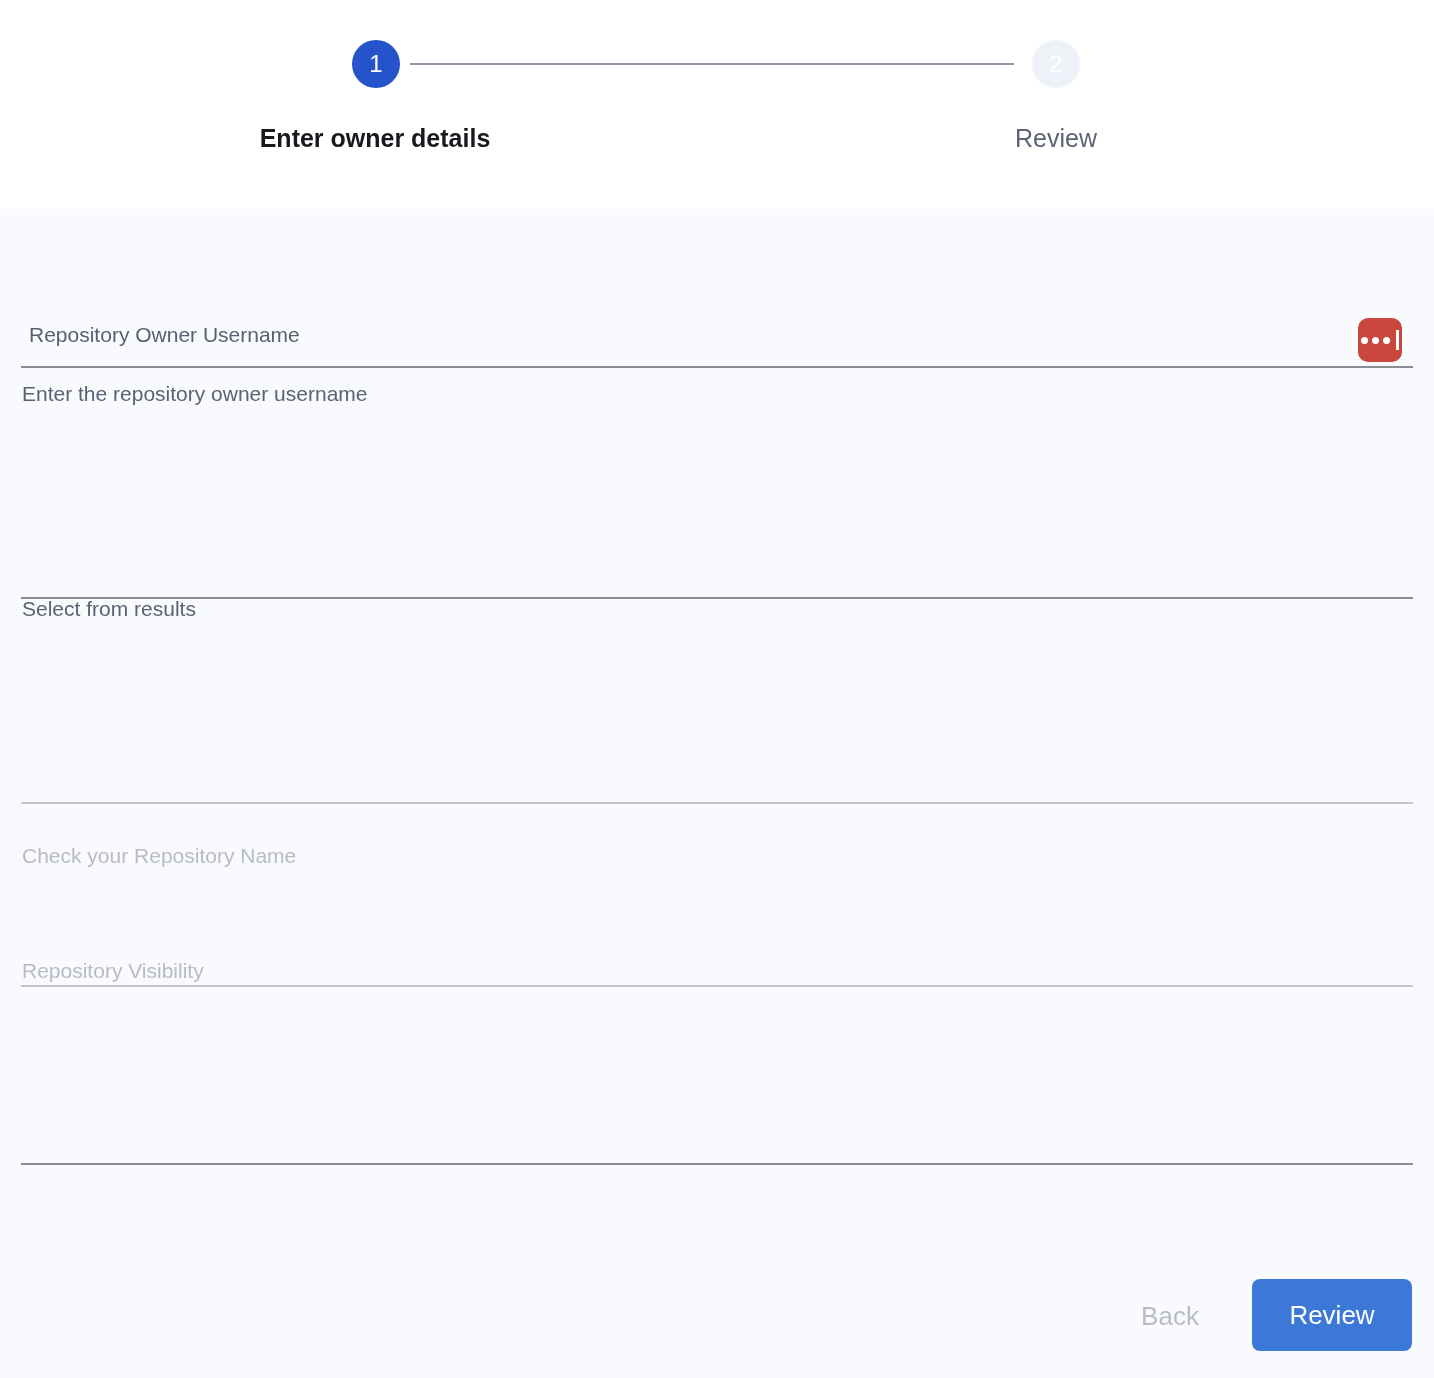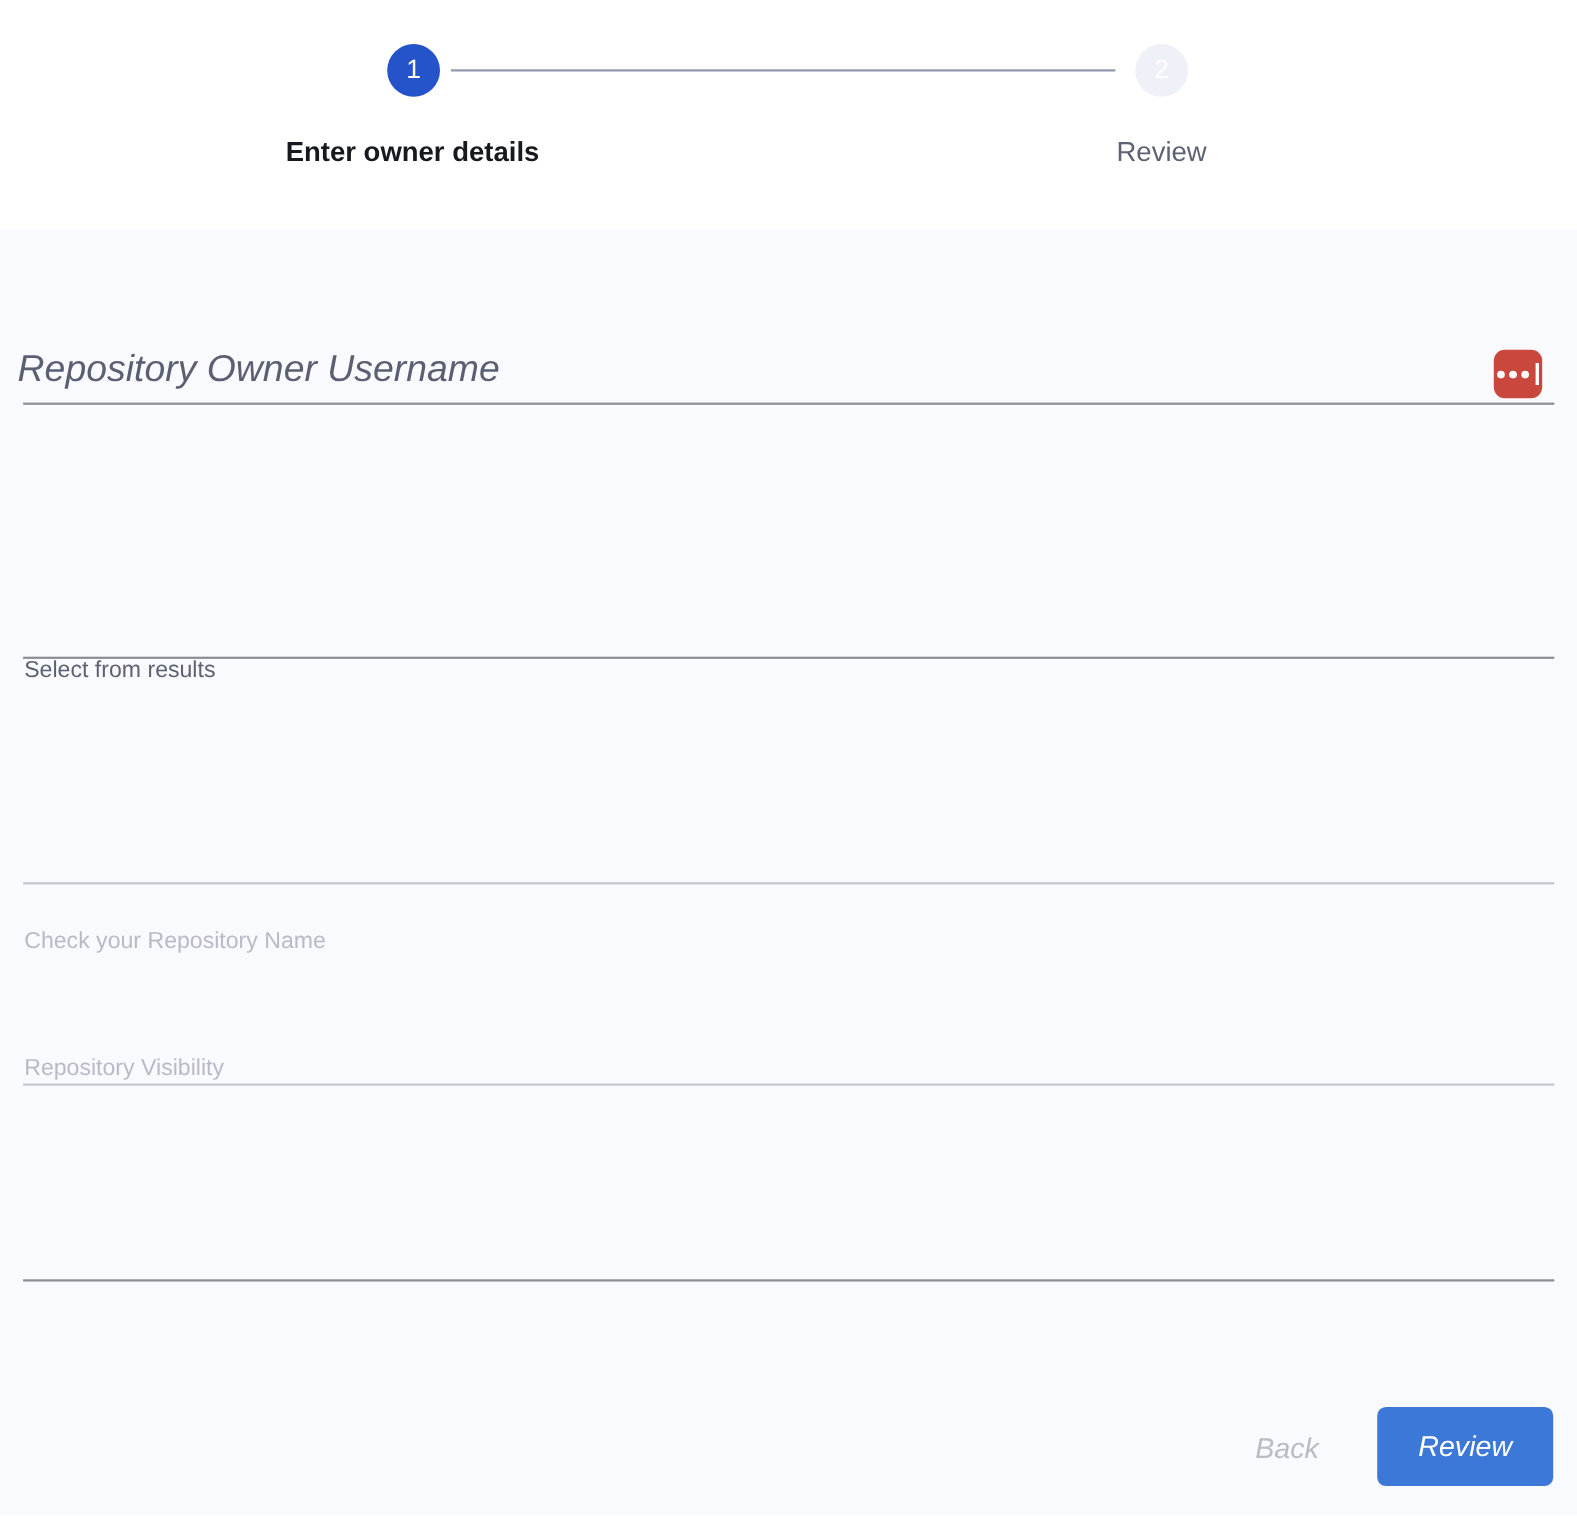--- a/index.html
+++ b/index.html
@@ -33,40 +33,40 @@
   .connector{position:absolute;left:410px;top:63px;width:604px;height:2px;background:var(--connector);}
   .step-label{position:absolute;top:124px;width:400px;text-align:center;font-size:25px;}
   .step-label.active{left:175px;color:var(--title_active);font-weight:600;}
   .step-label.inactive{left:856px;color:var(--title_inactive);font-weight:400;}
 
   
   .panel{position:absolute;left:0;top:209px;width:1434px;height:1169px;background:var(--panel_bg);}
   .underline{position:absolute;left:21px;width:1392px;height:2px;}
   .underline.dark{background:var(--underline_dark);}
   .underline.light{background:var(--underline_light);}
-  .field-input{position:absolute;left:16px;width:1320px;height:48px;border:none;outline:none;
-    background:transparent;font-family:inherit;font-size:34px;color:var(--field_text);font-style:italic;}
+  .field-input{position:absolute;left:29px;width:1320px;height:48px;border:none;outline:none;
+    background:transparent;font-family:inherit;font-size:21px;color:var(--field_text);}
   .field-input::placeholder{color:var(--field_text);opacity:1;}
   .helper{position:absolute;left:22px;font-size:21px;}
   .helper.normal{color:var(--helper_text);}
   .helper.muted{color:var(--disabled_text);}
   .select-display{position:absolute;left:21px;top:330px;width:1392px;height:52px;
     font-size:26px;color:var(--field_text);cursor:pointer;}
   .select-value{position:absolute;left:1px;top:10px;}
   .chevron-down{position:absolute;left:1354px;top:29px;width:0;height:0;
     border-left:13px solid transparent;border-right:13px solid transparent;
     border-top:13px solid #aeb2c2;}
   .autofill-icon{position:absolute;left:1358px;top:109px;width:44px;height:44px;
     background:var(--autofill_red);border-radius:10px;cursor:pointer;
     display:flex;align-items:center;justify-content:center;gap:4px;}
   .autofill-icon .dot{width:7px;height:7px;border-radius:50%;background:#ffffff;}
   .autofill-icon .bar{width:3px;height:20px;background:#ffffff;margin-left:2px;}
 
   
-  .btn{border:none;outline:none;font-family:inherit;cursor:pointer;font-style:italic;}
+  .btn{border:none;outline:none;font-family:inherit;cursor:pointer;}
   .btn-back{position:absolute;left:1110px;top:1082px;width:120px;height:50px;
     background:transparent;color:var(--back_text);font-size:26px;}
   .btn-review{position:absolute;left:1252px;top:1070px;width:160px;height:72px;
     background:var(--review_btn_bg);color:#ffffff;font-size:26px;border-radius:8px;}
 </style>
 </head>
 <body>
 
 <div class="page">
 
@@ -85,20 +85,21 @@
   <div class="panel">
 
     <input class="field-input" style="top: 102px;" type="text" placeholder="Repository Owner Username">
     <div class="autofill-icon">
       <span class="dot"></span>
       <span class="dot"></span>
       <span class="dot"></span>
       <span class="bar"></span>
     </div>
     <div class="underline dark" style="top:157px;"></div>
+    <div class="helper normal" style="top:173px;">Enter the repository owner username</div>
 
     <div class="underline dark" style="top:388px;"></div>
     <div class="helper normal" style="top:388px;">Select from results</div>
 
     <input class="field-input" style="top: 535px; width: 1392px;" type="text" placeholder="">
     <div class="underline light" style="top:593px;"></div>
     <div class="helper muted" style="top:611px;margin-top:24px;">Check your Repository Name</div>
 
     <input class="field-input" style="top: 718px; width: 1392px;" type="text" placeholder="">
     <div class="underline light" style="top:776px;"></div>

